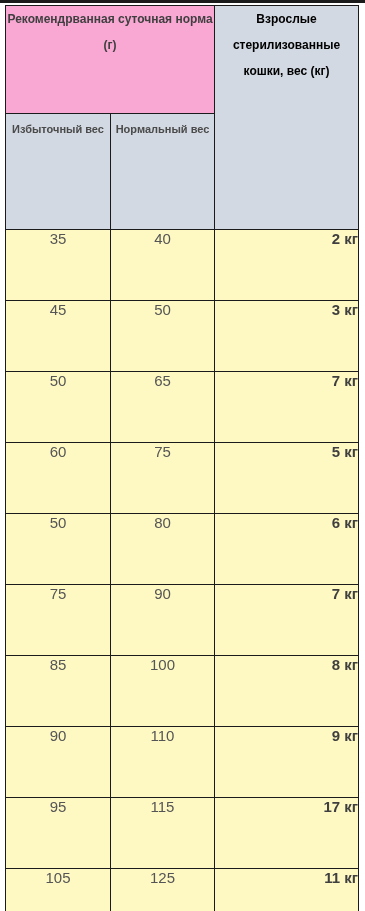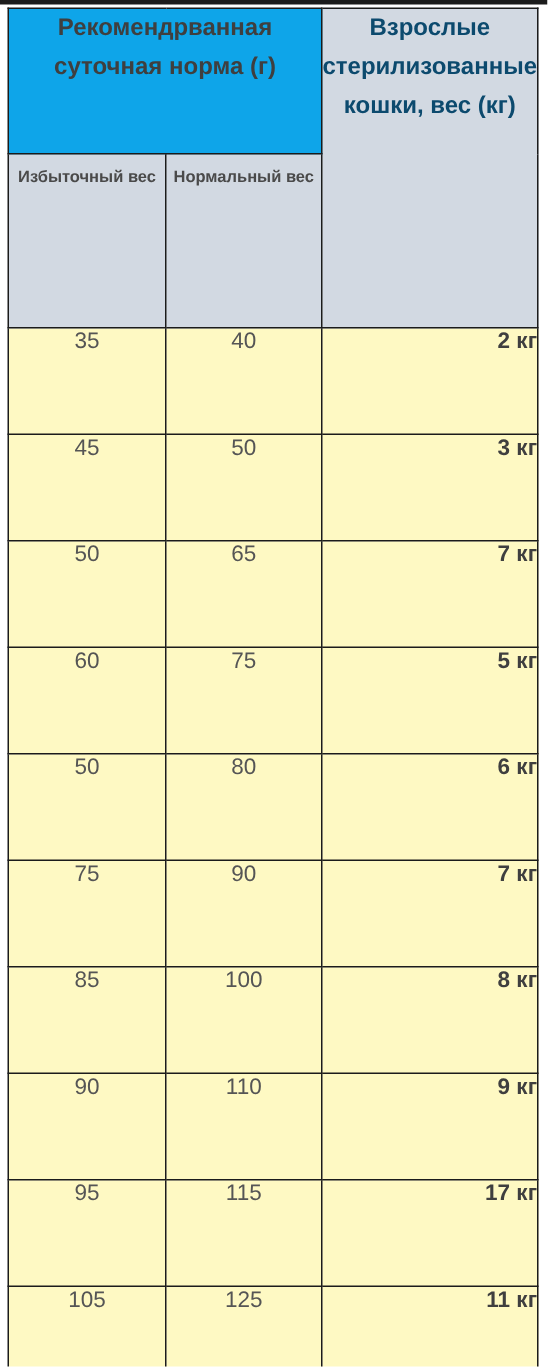--- a/index.html
+++ b/index.html
@@ -48,39 +48,39 @@
     box-sizing: border-box;
     padding: 0;
     vertical-align: top;
   }
   col.c1 { width: 105px; }
   col.c2 { width: 104px; }
   col.c3 { width: 144px; }
 
   
   th.title-cell {
-    background: #0ea5e9;
-    height: 97px;
+    background: #f9a8d4;
+    height: 108px;
     vertical-align: middle;
     text-align: center;
     font-weight: bold;
-    font-size: 16px;
+    font-size: 12px;
     line-height: 26px;
     color: #3f3f3f;
     padding: 4px 12px;
   }
   
   th.side-cell {
     background: #d2d9e2;
     vertical-align: middle;
     text-align: center;
     font-weight: bold;
-    font-size: 16px;
+    font-size: 12px;
     line-height: 26px;
-    color: #0c4a6e;
+    color: #000000;
     padding: 4px 14px;
   }
   
   th.sub-cell {
     background: #d2d9e2;
     height: 116px;
     vertical-align: middle;
     text-align: center;
     font-weight: bold;
     font-size: 11px;

